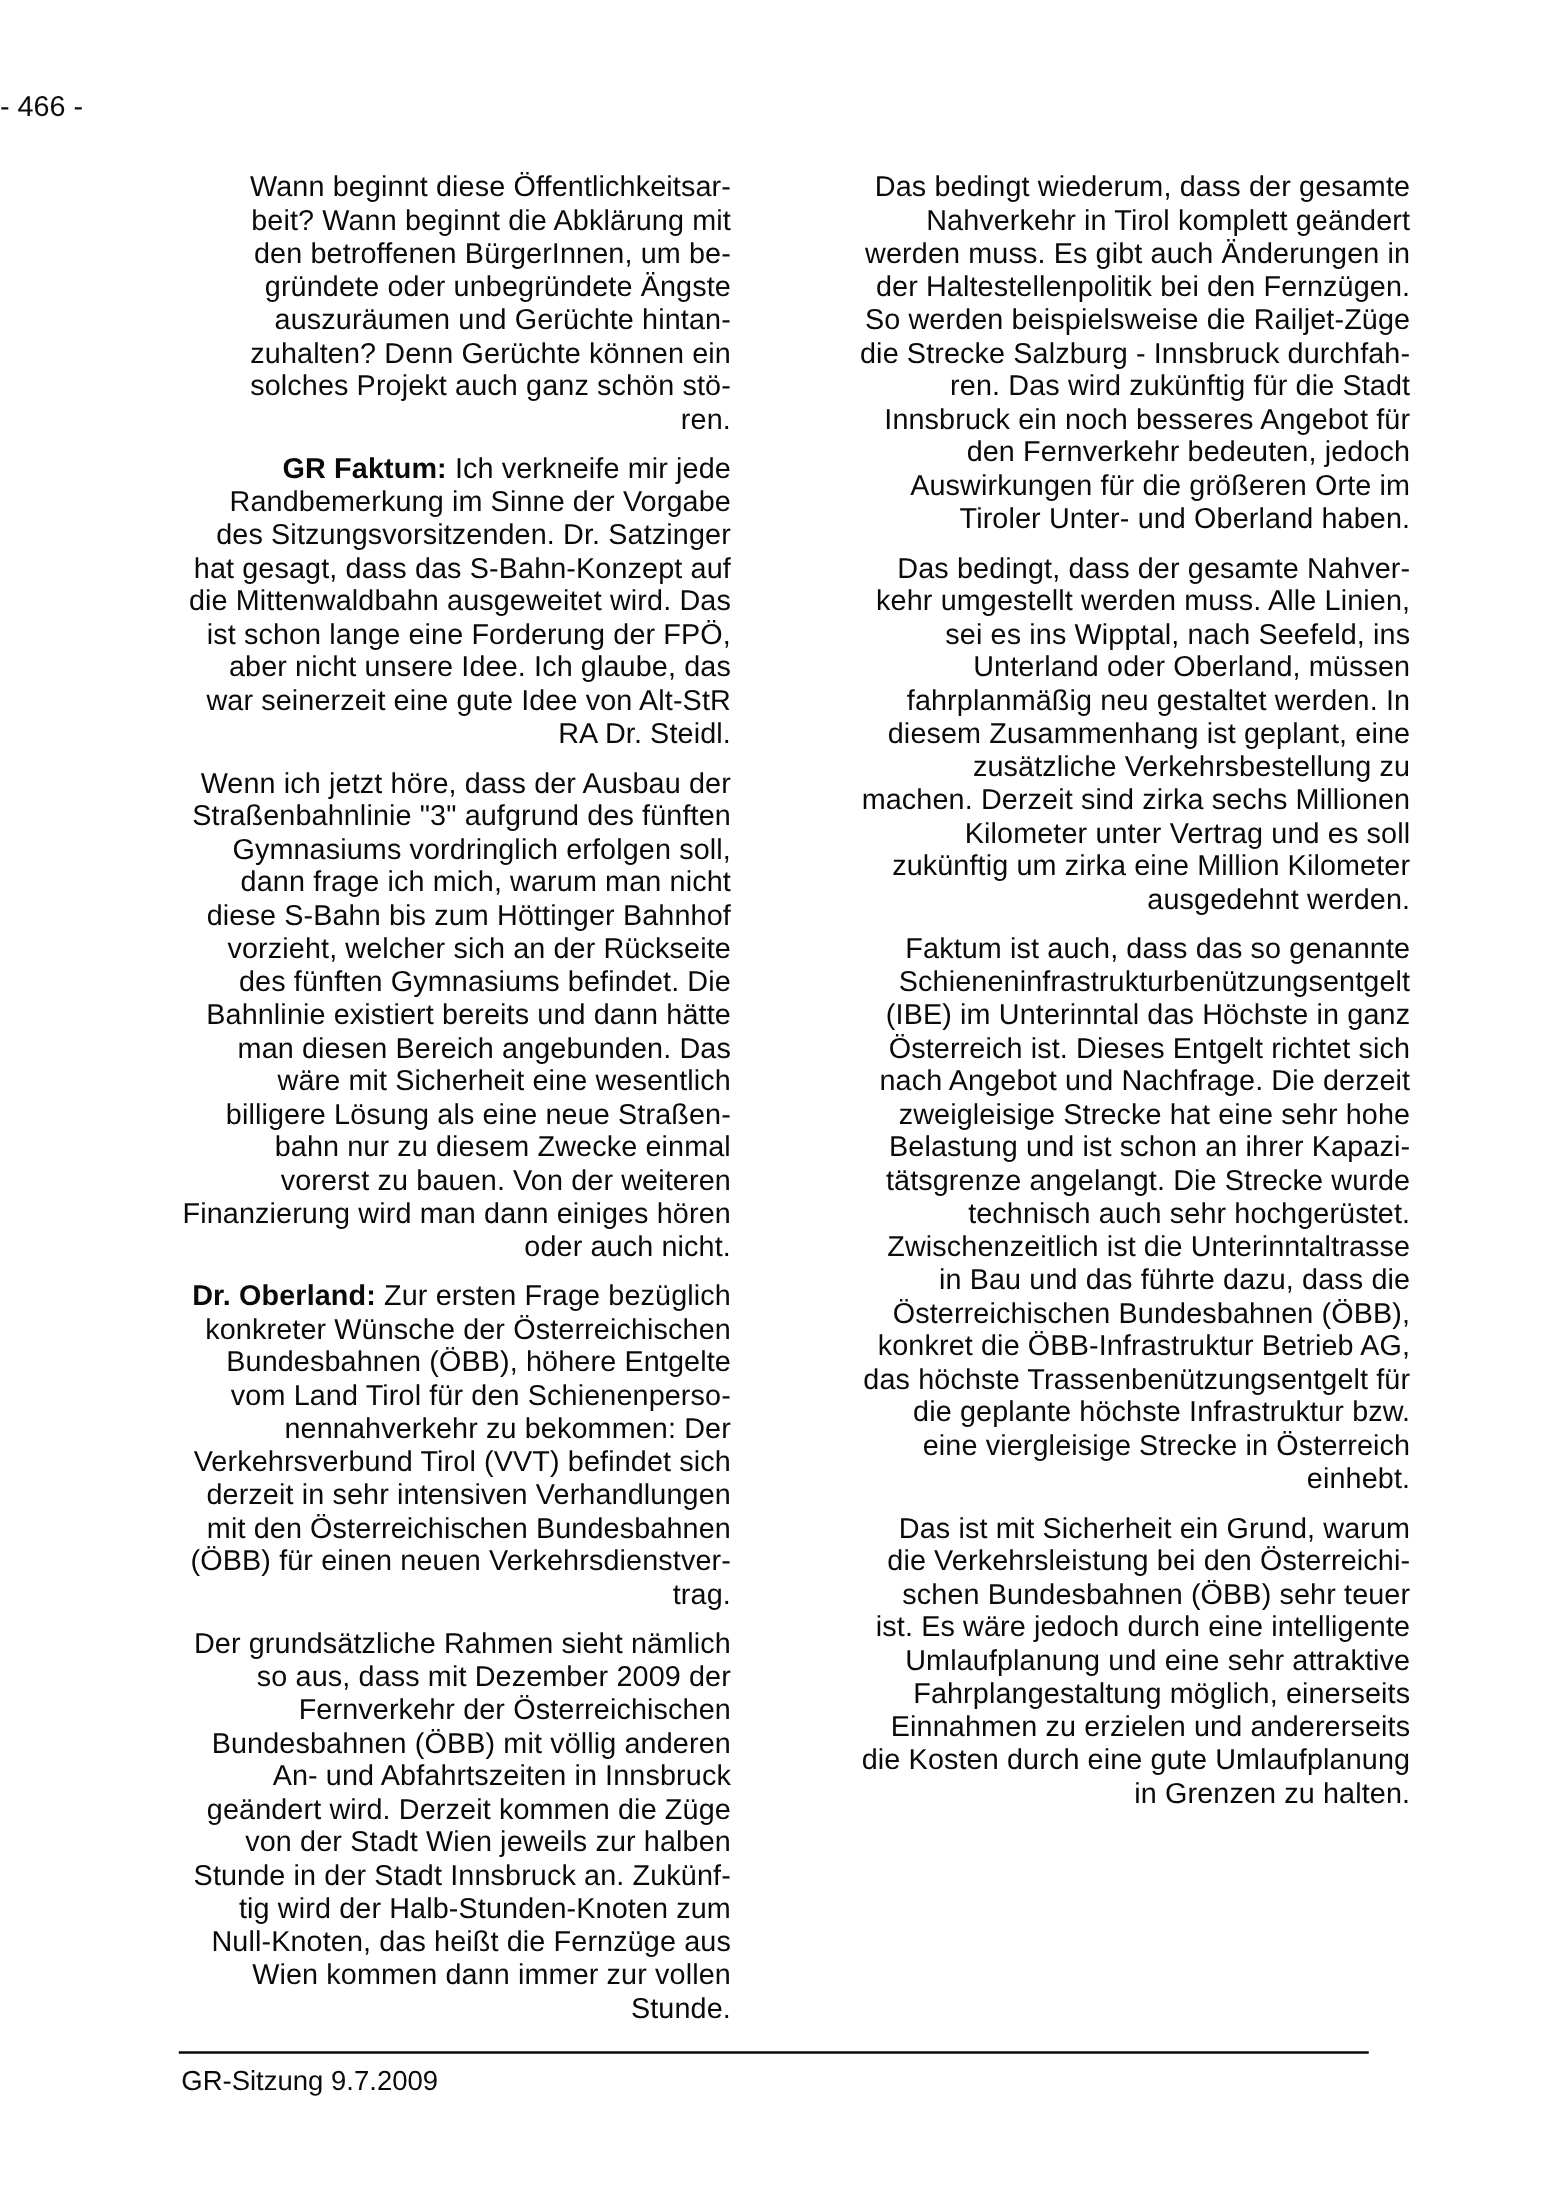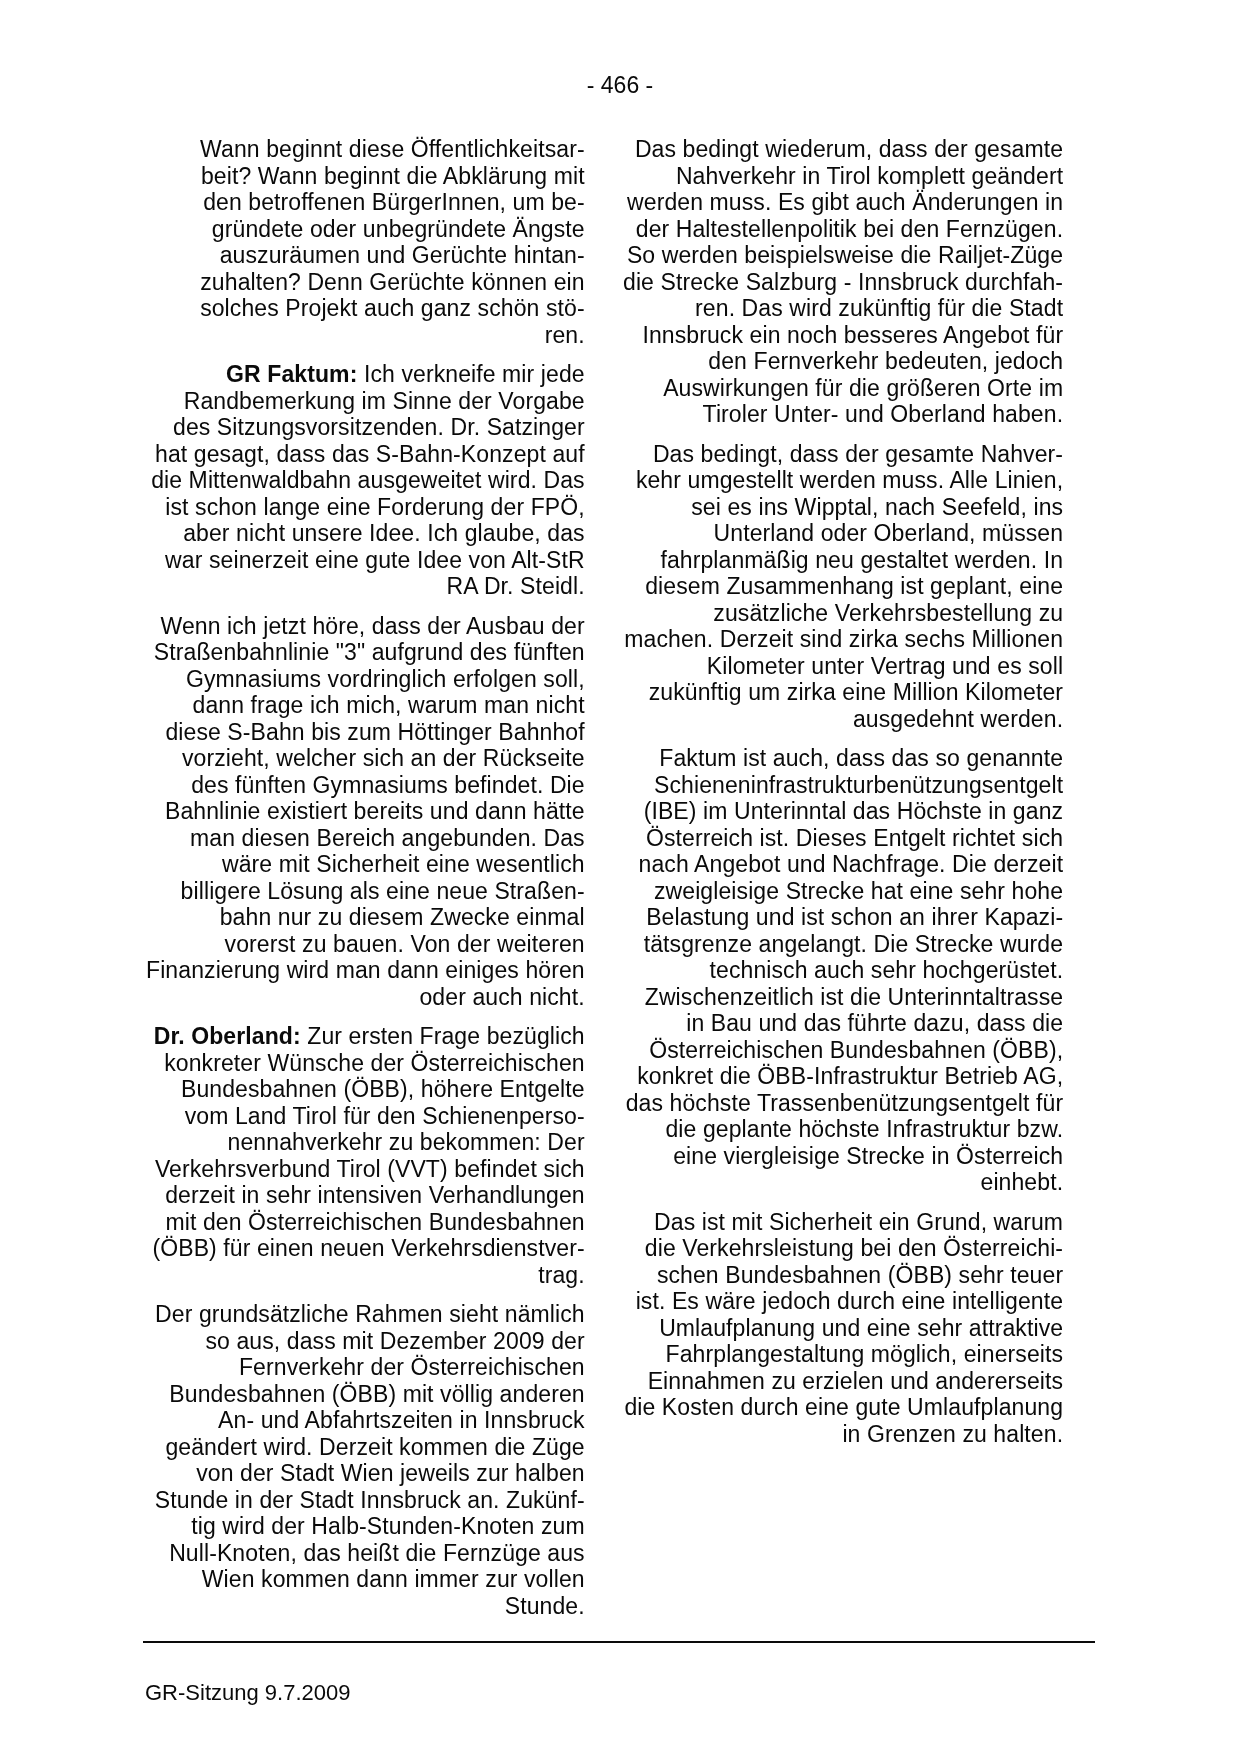--- a/index.html
+++ b/index.html
@@ -18,30 +18,30 @@
   .page {
     position: absolute;
     inset: 0;
     background: #ffffff;
   }
   .page-number {
     position: absolute;
     top: 72px;
     left: 0;
     width: 1240px;
-    text-align: center;
+    text-align: left;
     font-size: 23px;
     line-height: 26px;
   }
   .col {
     position: absolute;
     top: 136px;
   }
   .col-left  { left: 146px; }
-  .col-right { left: 623px; }
+  .col-right { left: 688px; }
   .para {
     margin: 0 0 13px 0;
     font-size: 23px;
     line-height: 26.5px;
     white-space: pre-line;
     letter-spacing: 0.1px;
     text-align: right;
   }
   .para.indent { padding-left: 49px; }
   .speaker { font-weight: bold; }
@@ -52,21 +52,20 @@
     width: 952px;
     height: 2px;
     background: #0a0a0a;
   }
   .footer-text {
     position: absolute;
     left: 145px;
     top: 1652px;
     font-size: 22px;
     line-height: 25px;
-    margin-top: 28px;
   }
 </style>
 </head>
 <body>
 
 <div class="page">
 
   <div class="page-number">- 466 -</div>
 
   <div class="col col-left">

